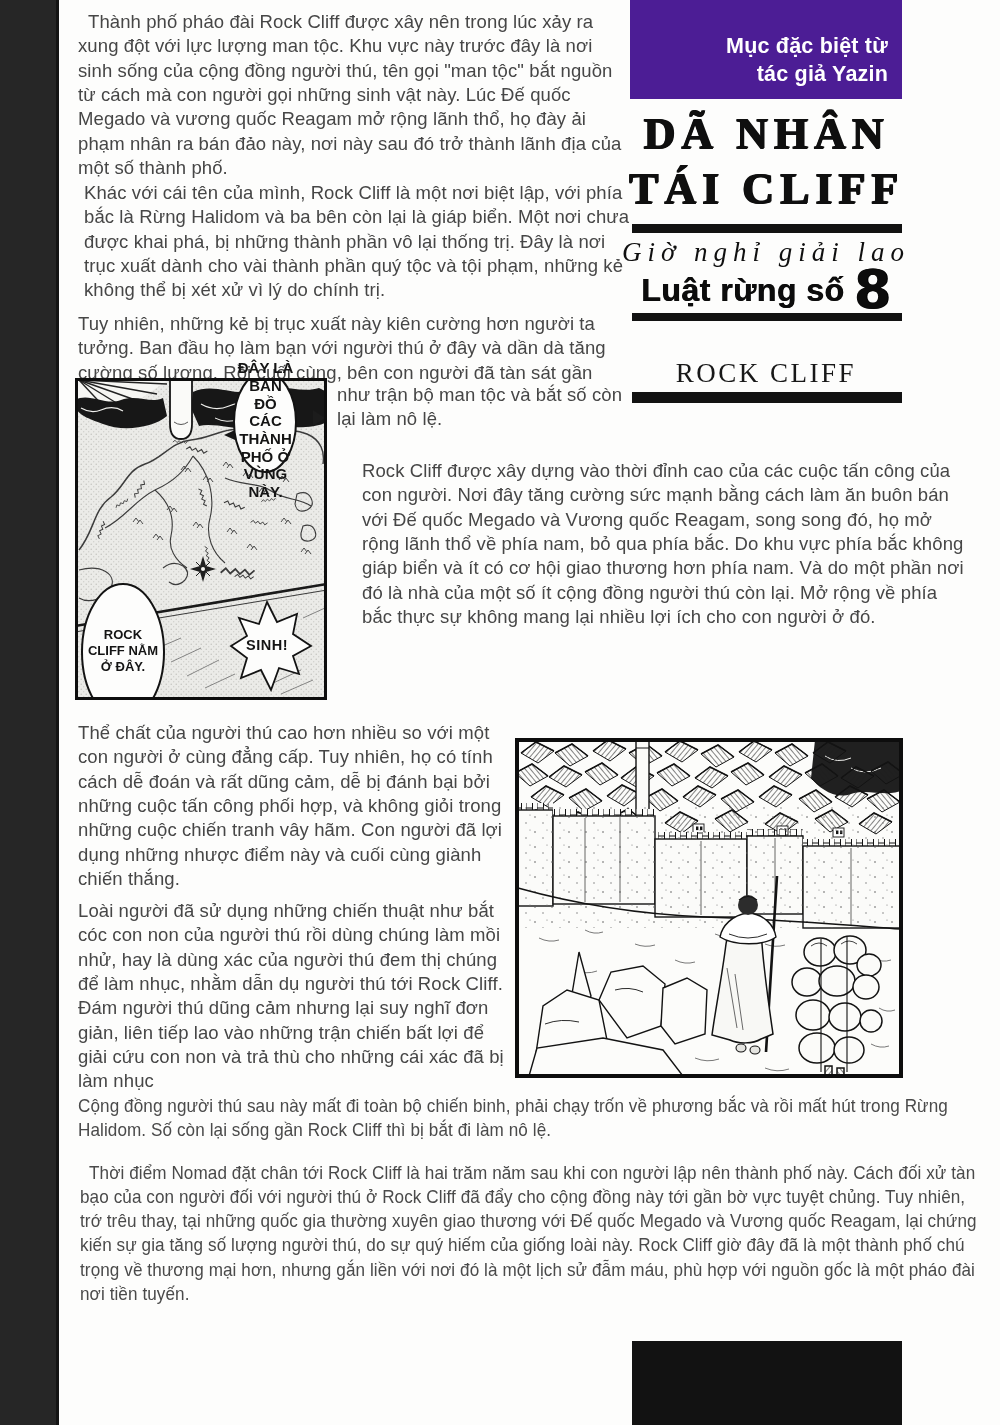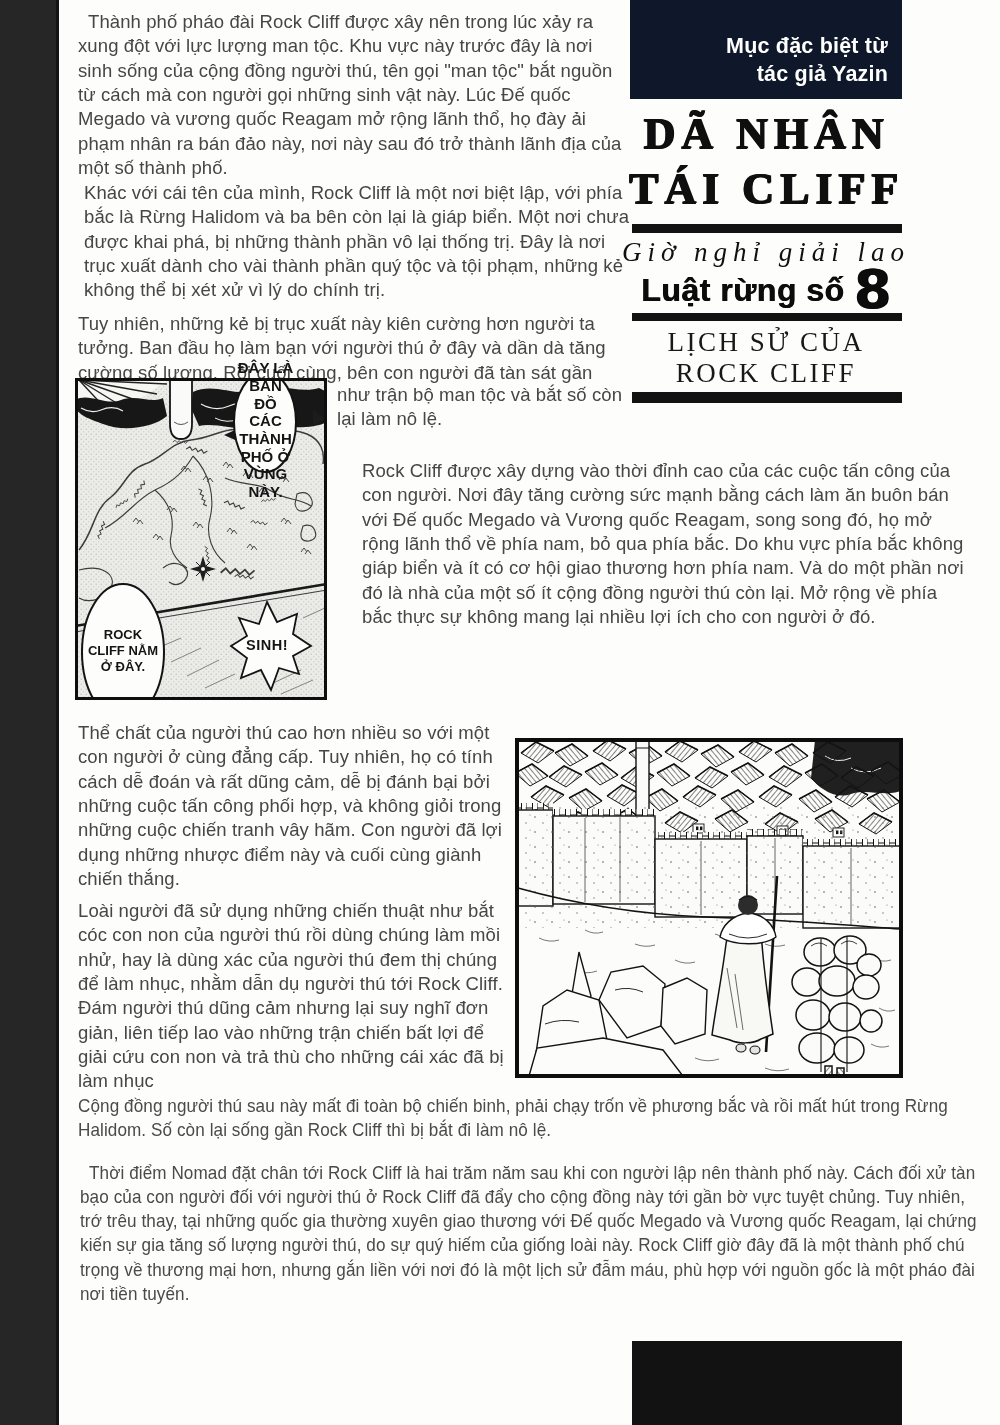--- a/index.html
+++ b/index.html
@@ -3,21 +3,21 @@
 <meta charset="utf-8">
 <style>
   html,body{margin:0;padding:0;background:#fff;}
   #page{position:relative;width:1000px;height:1425px;background:#fdfdfc;overflow:hidden;
         font-family:"Liberation Sans",sans-serif;}
   .abs{position:absolute;}
   .para{color:#464646;font-size:18.5px;line-height:1.315;letter-spacing:.1px;}
   .indent{text-indent:10px;}
   .cond{font-size:19px;line-height:1.27;transform:scaleX(.9);transform-origin:0 0;color:#4a4a4a;}
   .edge{background:#262626;border-right:3px solid #141414;}
-  .kicker{background:#0f172a;color:#fff;display:flex;flex-direction:column;justify-content:flex-end;
+  .kicker{background:#4c1d95;color:#fff;display:flex;flex-direction:column;justify-content:flex-end;
           align-items:flex-end;text-align:right;font-weight:bold;font-size:21.5px;line-height:1.3;
           padding:0 14px 10px 0;box-sizing:border-box;letter-spacing:.2px;}
   .logo{font-family:"Liberation Serif",serif;font-weight:bold;color:#0f0f0f;text-align:center;
         font-size:44px;letter-spacing:6px;white-space:nowrap;
         text-shadow:1.6px 0 #0f0f0f,0 1px #0f0f0f,.8px .8px #0f0f0f;}
   .bar{background:#121212;}
   .subtitle{font-family:"Liberation Serif",serif;font-style:italic;font-size:27px;letter-spacing:6px;
             color:#101010;text-align:center;white-space:nowrap;}
   .lawline{text-align:center;color:#0c0c0c;white-space:nowrap;}
   .lawlabel{font-weight:bold;font-size:32px;letter-spacing:.5px;text-shadow:.7px 0 #0c0c0c;}
@@ -54,21 +54,20 @@
     <span>tác giả Yazin</span>
   </div>
   <div class="abs logo" style="left:616px;top:108px;width:300px;">DÃ NHÂN</div>
   <div class="abs logo" style="left:616px;top:163px;width:300px;">TÁI CLIFF</div>
   <div class="abs bar" style="left:632px;top:224px;width:270px;height:9px;"></div>
   <div class="abs subtitle" style="left:616px;top:237px;width:300px;">Giờ nghỉ giải lao</div>
   <div class="abs lawline" style="left:616px;top:258px;width:300px;height:54px;">
     <span class="lawlabel">Luật rừng số</span><span class="lawnum">8</span>
   </div>
   <div class="abs bar" style="left:632px;top:313px;width:270px;height:8px;"></div>
-  <div class="abs sect" style="left:616px;top:327px;width:300px;">LỊCH SỬ CỦA</div>
   <div class="abs sect" style="left:616px;top:358px;width:300px;">ROCK CLIFF</div>
   <div class="abs bar" style="left:632px;top:392px;width:270px;height:11px;"></div>
 
   <div class="abs bar" style="left:632px;top:1341px;width:270px;height:84px;"></div>
 
   <svg class="abs" style="left:75px;top:378px;" width="252" height="322" viewBox="0 0 252 322">
     <defs>
       <pattern id="ht" width="5" height="5" patternUnits="userSpaceOnUse">
         <circle cx="1.2" cy="1.2" r=".7" fill="#bdbdb9"></circle>
           <circle cx="3.7" cy="3.7" r=".7" fill="#cfcfca"></circle>

